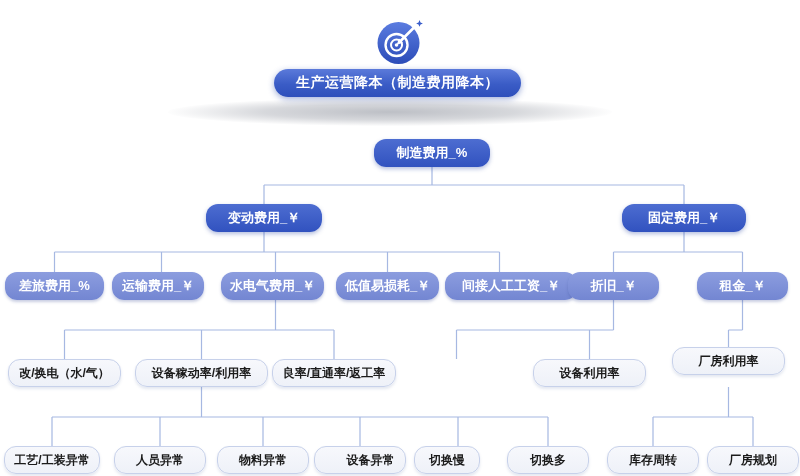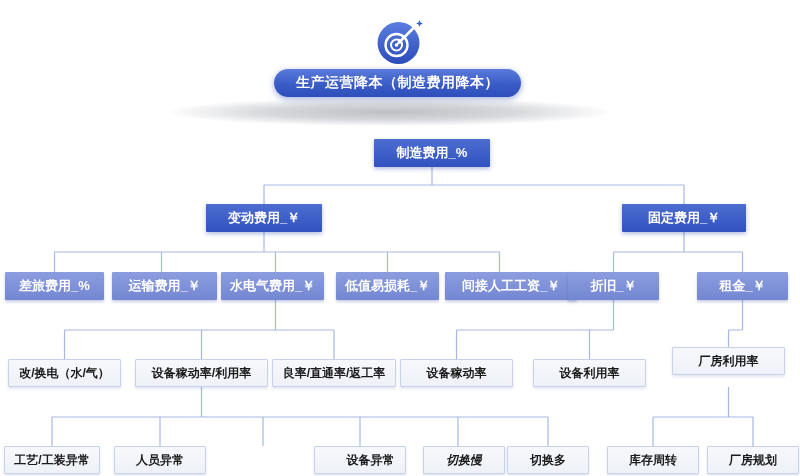--- a/index.html
+++ b/index.html
@@ -17,21 +17,21 @@
     color:#ffffff;font-size:14px;font-weight:bold;letter-spacing:.5px;
     display:flex;align-items:center;justify-content:center;z-index:2;
     box-shadow:0 2px 6px rgba(45,75,170,.45);white-space:nowrap;
   }
   .shadow-ellipse{
     position:absolute;left:168px;top:83px;width:444px;height:28px;border-radius:50%;z-index:1;
     background:radial-gradient(ellipse at center,rgba(148,152,162,.62) 0%,rgba(148,152,162,.38) 40%,rgba(148,152,162,0) 72%);
   }
   .node{
     position:absolute;height:28px;display:flex;align-items:center;justify-content:center;
-    border-radius:1px;box-sizing:border-box;z-index:2;white-space:nowrap;
+    border-radius:12px;box-sizing:border-box;z-index:2;white-space:nowrap;
   }
   .lv-dark{
     background:linear-gradient(180deg,#4d6dd1 0%,#3152bf 100%);
     color:#ffffff;font-size:13px;font-weight:bold;
     box-shadow:0 2px 4px rgba(40,70,160,.35);
   }
   .lv-mid{
     background:linear-gradient(180deg,#8c9ddf 0%,#7386d2 100%);
     color:#ffffff;font-size:13px;font-weight:bold;
     box-shadow:0 2px 3px rgba(60,80,150,.28);
@@ -88,37 +88,37 @@
   </div>
 
   <div class="shadow-ellipse"></div>
 
   <div class="node lv-dark" style="left:374px;top:124px;width:116px;">制造费用_%</div>
 
   <div class="node lv-dark" style="left:206px;top:189px;width:116px;">变动费用_￥</div>
   <div class="node lv-dark" style="left:622px;top:189px;width:124px;">固定费用_￥</div>
 
   <div class="node lv-mid" style="left:5px;top:257px;width:99px;">差旅费用_%</div>
-  <div class="node lv-mid" style="left:112px;top:257px;width:105px;">运输费用_￥</div>
+  <div class="node lv-mid" style="left:112px;top:257px;width:92px;">运输费用_￥</div>
   <div class="node lv-mid" style="left:221px;top:257px;width:103px;">水电气费用_￥</div>
   <div class="node lv-mid" style="left:336px;top:257px;width:103px;">低值易损耗_￥</div>
   <div class="node lv-mid" style="left:445px;top:257px;width:132px;">间接人工工资_￥</div>
   <div class="node lv-mid" style="left:568px;top:257px;width:91px;">折旧_￥</div>
   <div class="node lv-mid" style="left:697px;top:257px;width:91px;">租金_￥</div>
 
   <div class="node lv-light" style="left:8px;top:344px;width:113px;">改/换电（水/气）</div>
   <div class="node lv-light" style="left:135px;top:344px;width:133px;">设备稼动率/利用率</div>
   <div class="node lv-light" style="left:272px;top:344px;width:124px;">良率/直通率/返工率</div>
-  <div class="node lv-light" style="left:400px;top:344px;width:113px;">设备稼动率</div>
   <div class="node lv-light" style="left:533px;top:344px;width:113px;">设备利用率</div>
   <div class="node lv-light" style="left:672px;top:332px;width:113px;">厂房利用率</div>
 
   <div class="node lv-light" style="left:4px;top:431px;width:96px;">工艺/工装异常</div>
   <div class="node lv-light" style="left:114px;top:431px;width:92px;">人员异常</div>
+  <div class="node lv-light" style="left:217px;top:431px;width:92px;">物料异常</div>
   <div class="node lv-light" style="left:314px;top:431px;width:92px;padding-left:21px;">设备异常</div>
-  <div class="node lv-light" style="left:423px;top:431px;width:82px;font-style:italic;">切换慢</div>
+  <div class="node lv-light" style="left:414px;top:431px;width:66px;">切换慢</div>
   <div class="node lv-light" style="left:507px;top:431px;width:82px;">切换多</div>
   <div class="node lv-light" style="left:607px;top:431px;width:92px;">库存周转</div>
   <div class="node lv-light" style="left:707px;top:431px;width:92px;">厂房规划</div>
 
   <div class="bottom-bar"></div>
 
 </div>
 
 </body></html>

